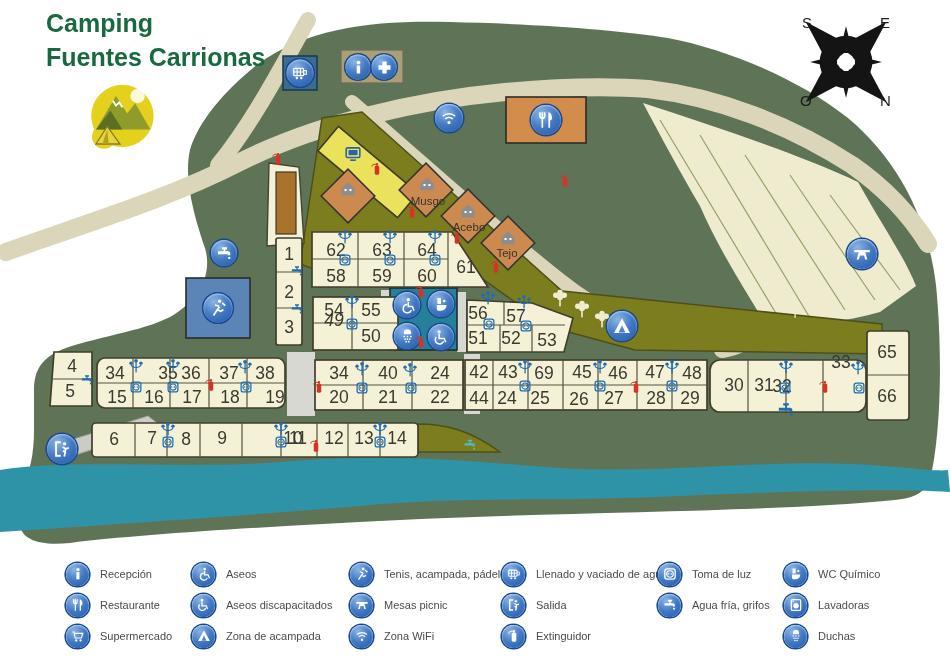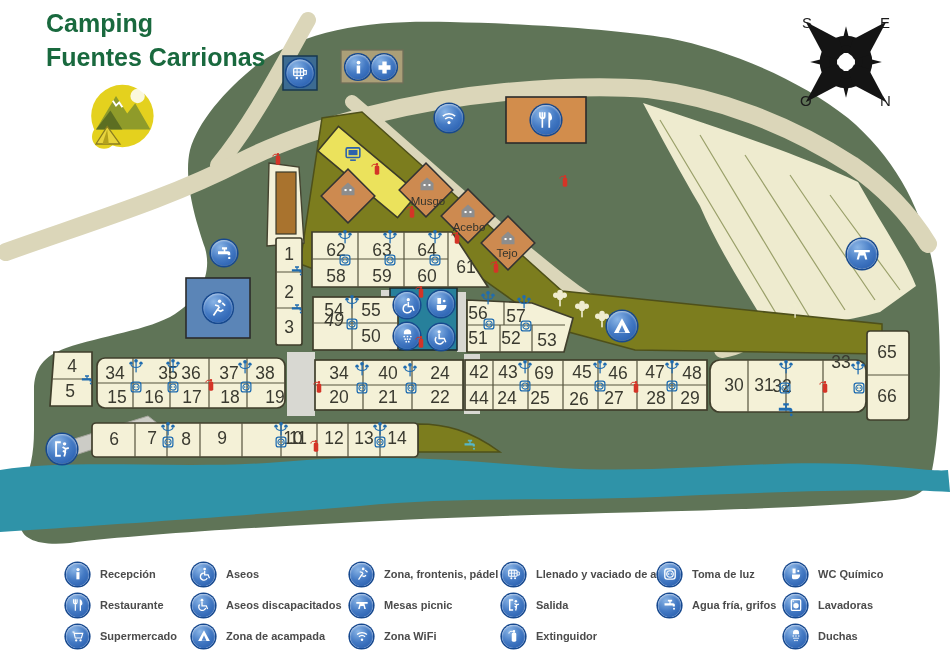--- a/index.html
+++ b/index.html
@@ -28,21 +28,21 @@
   .alabel{position:absolute;transform:translate(-50%,-50%);font-size:11.5px;color:#34342c;white-space:nowrap;}
   .cicon{position:absolute;transform:translate(-50%,-50%);border-radius:50%;
          background:radial-gradient(circle at 35% 28%,#8ab5e6 0%,#447ac4 48%,#1f55a8 100%);
          box-shadow:0 0 0 1.6px #17498f, inset 0 1px 2px rgba(255,255,255,.55);
          display:flex;align-items:center;justify-content:center;color:#fff;}
   .bicon{position:absolute;transform:translate(-50%,-50%);display:flex;align-items:center;justify-content:center;}
   #legend{position:absolute;left:0;top:552px;width:950px;height:110px;}
   .lcol{position:absolute;top:10px;}
   .lrow{display:flex;align-items:center;height:24px;margin-bottom:7px;}
   .lrow .cicon{position:static;transform:none;width:23px;height:23px;flex:0 0 23px;}
-  .llabel{margin-left:11px;font-size:11px;color:#4b4b4b;white-space:nowrap;font-weight:bold;}
+  .llabel{margin-left:11px;font-size:11px;color:#4b4b4b;white-space:nowrap;}
 </style>
 </head>
 <body>
 
 <svg width="0" height="0" style="position:absolute" aria-hidden="true">
 <defs>
 <symbol id="s-info" viewBox="0 0 24 24">
         <circle cx="12" cy="5.4" r="2.5" fill="currentColor"></circle>
         <path fill="currentColor" d="M9.6 9.2h4.6V20H9.6z"></path>
       </symbol>
@@ -789,21 +789,21 @@
           <span class="llabel">Zona de acampada</span>
         </div>
       </div>
       <div class="lcol" style="left: 350px;">
         <div class="lrow">
           <div class="cicon">
             <svg width="16" height="16" viewBox="0 0 24 24">
               <use xlink:href="#s-tennis"></use>
             </svg>
           </div>
-          <span class="llabel">Zona, frontenis, pádel</span>
+          <span class="llabel">Tenis, acampada, pádel</span>
         </div>
         <div class="lrow">
           <div class="cicon">
             <svg width="16" height="16" viewBox="0 0 24 24">
               <use xlink:href="#s-picnic"></use>
             </svg>
           </div>
           <span class="llabel">Mesas picnic</span>
         </div>
         <div class="lrow">

